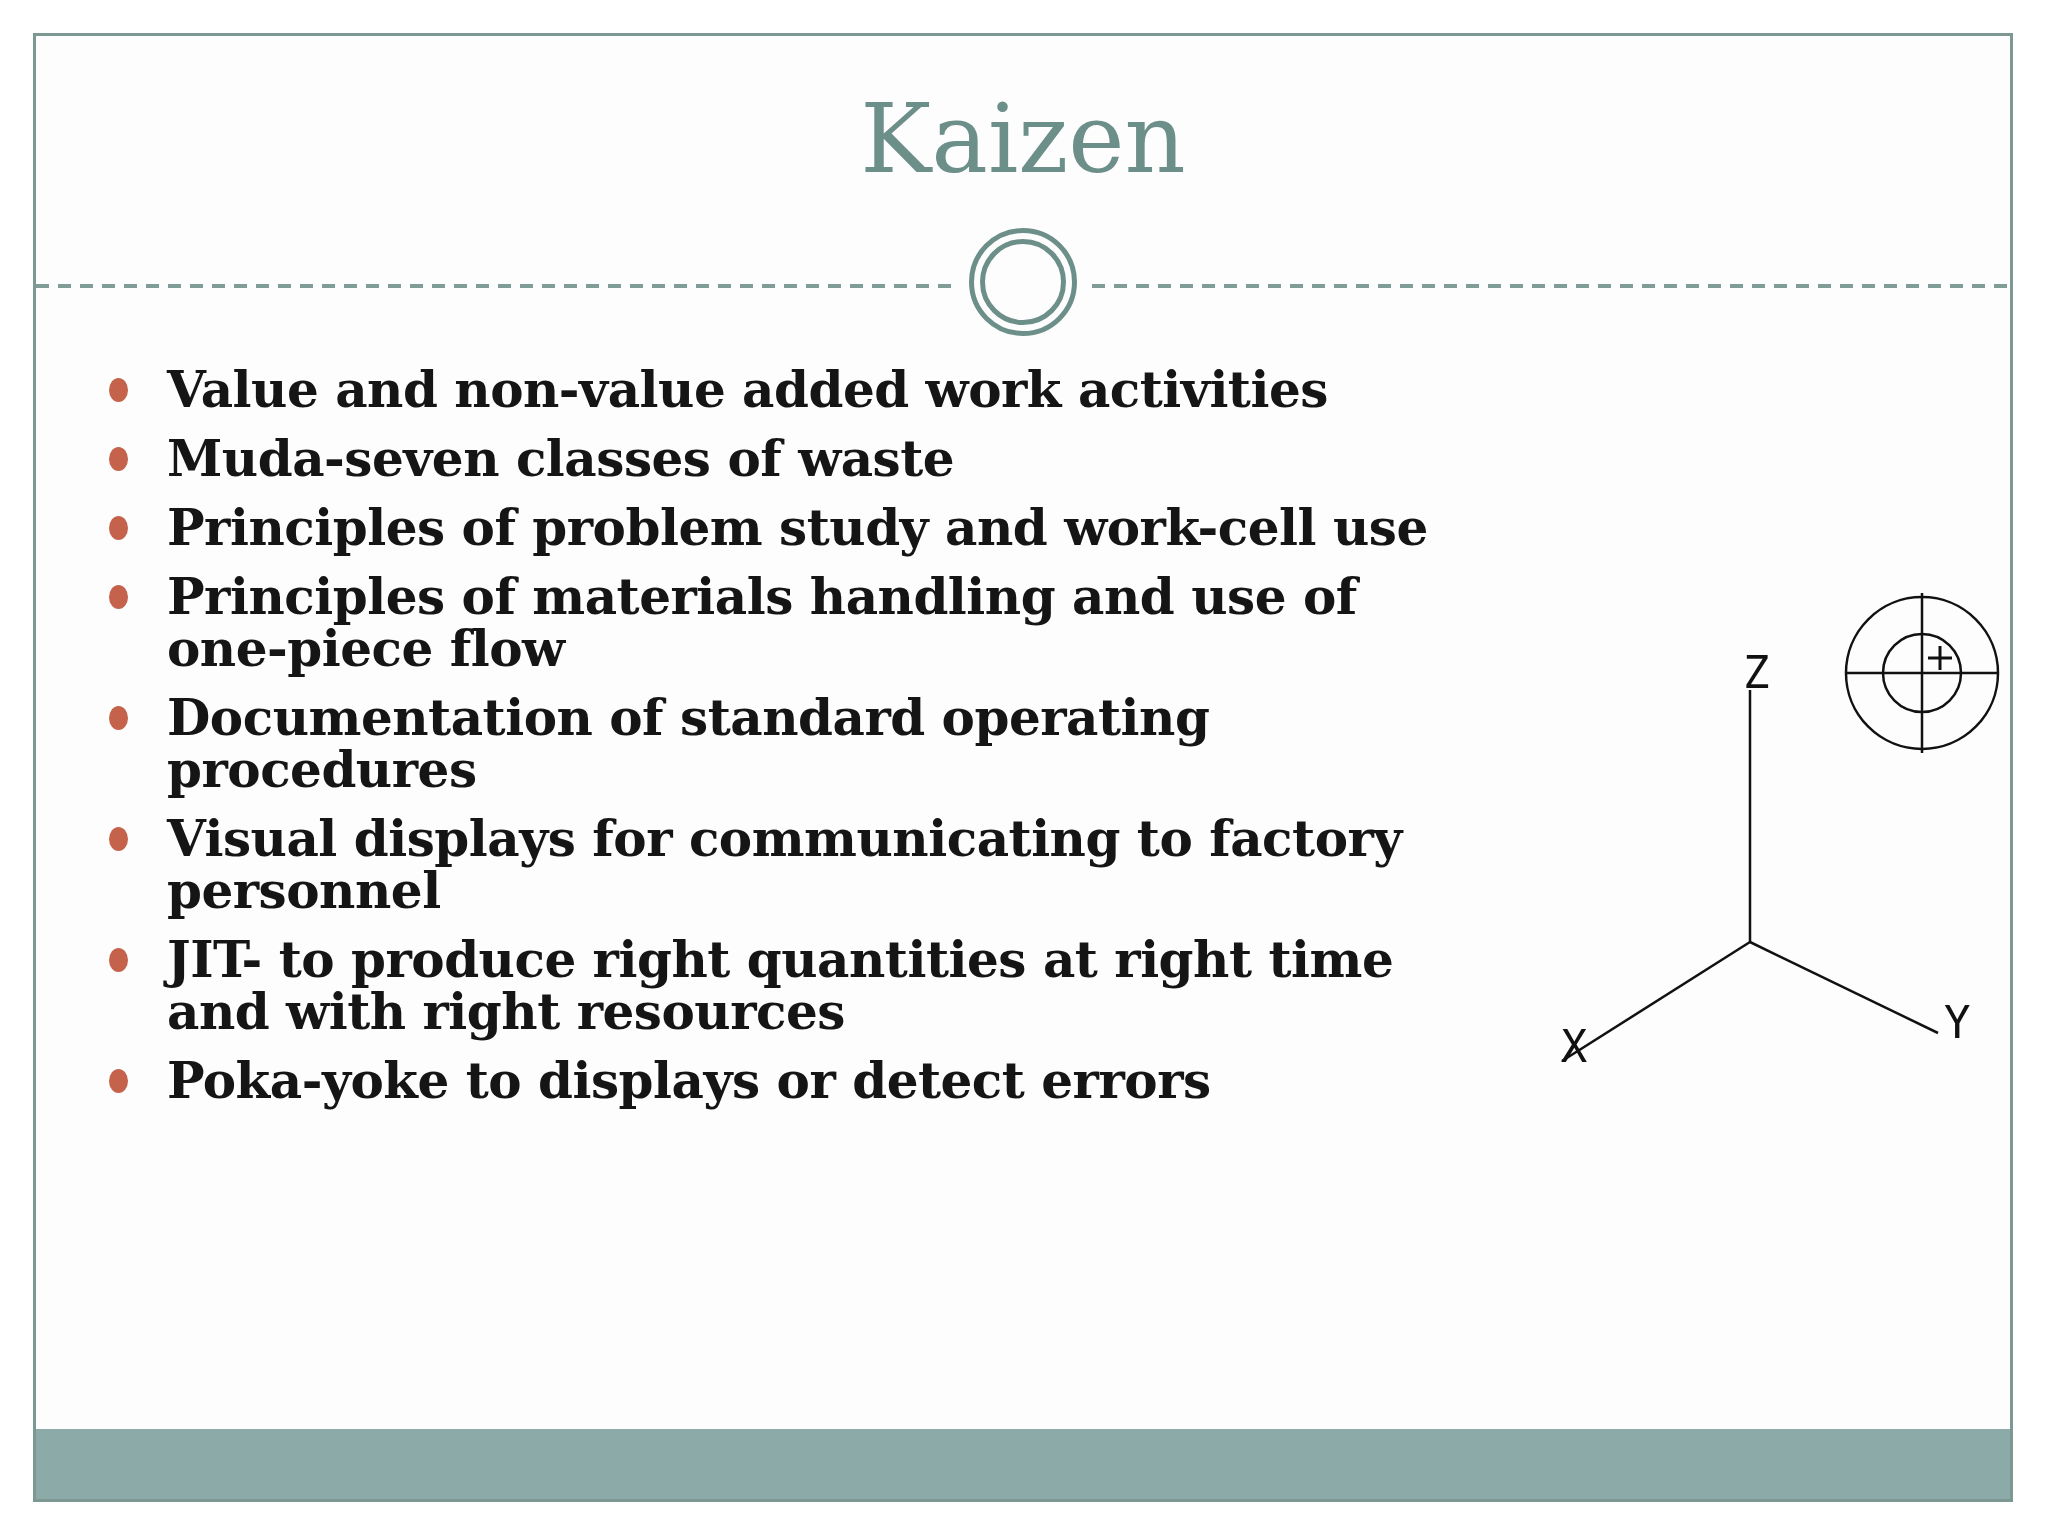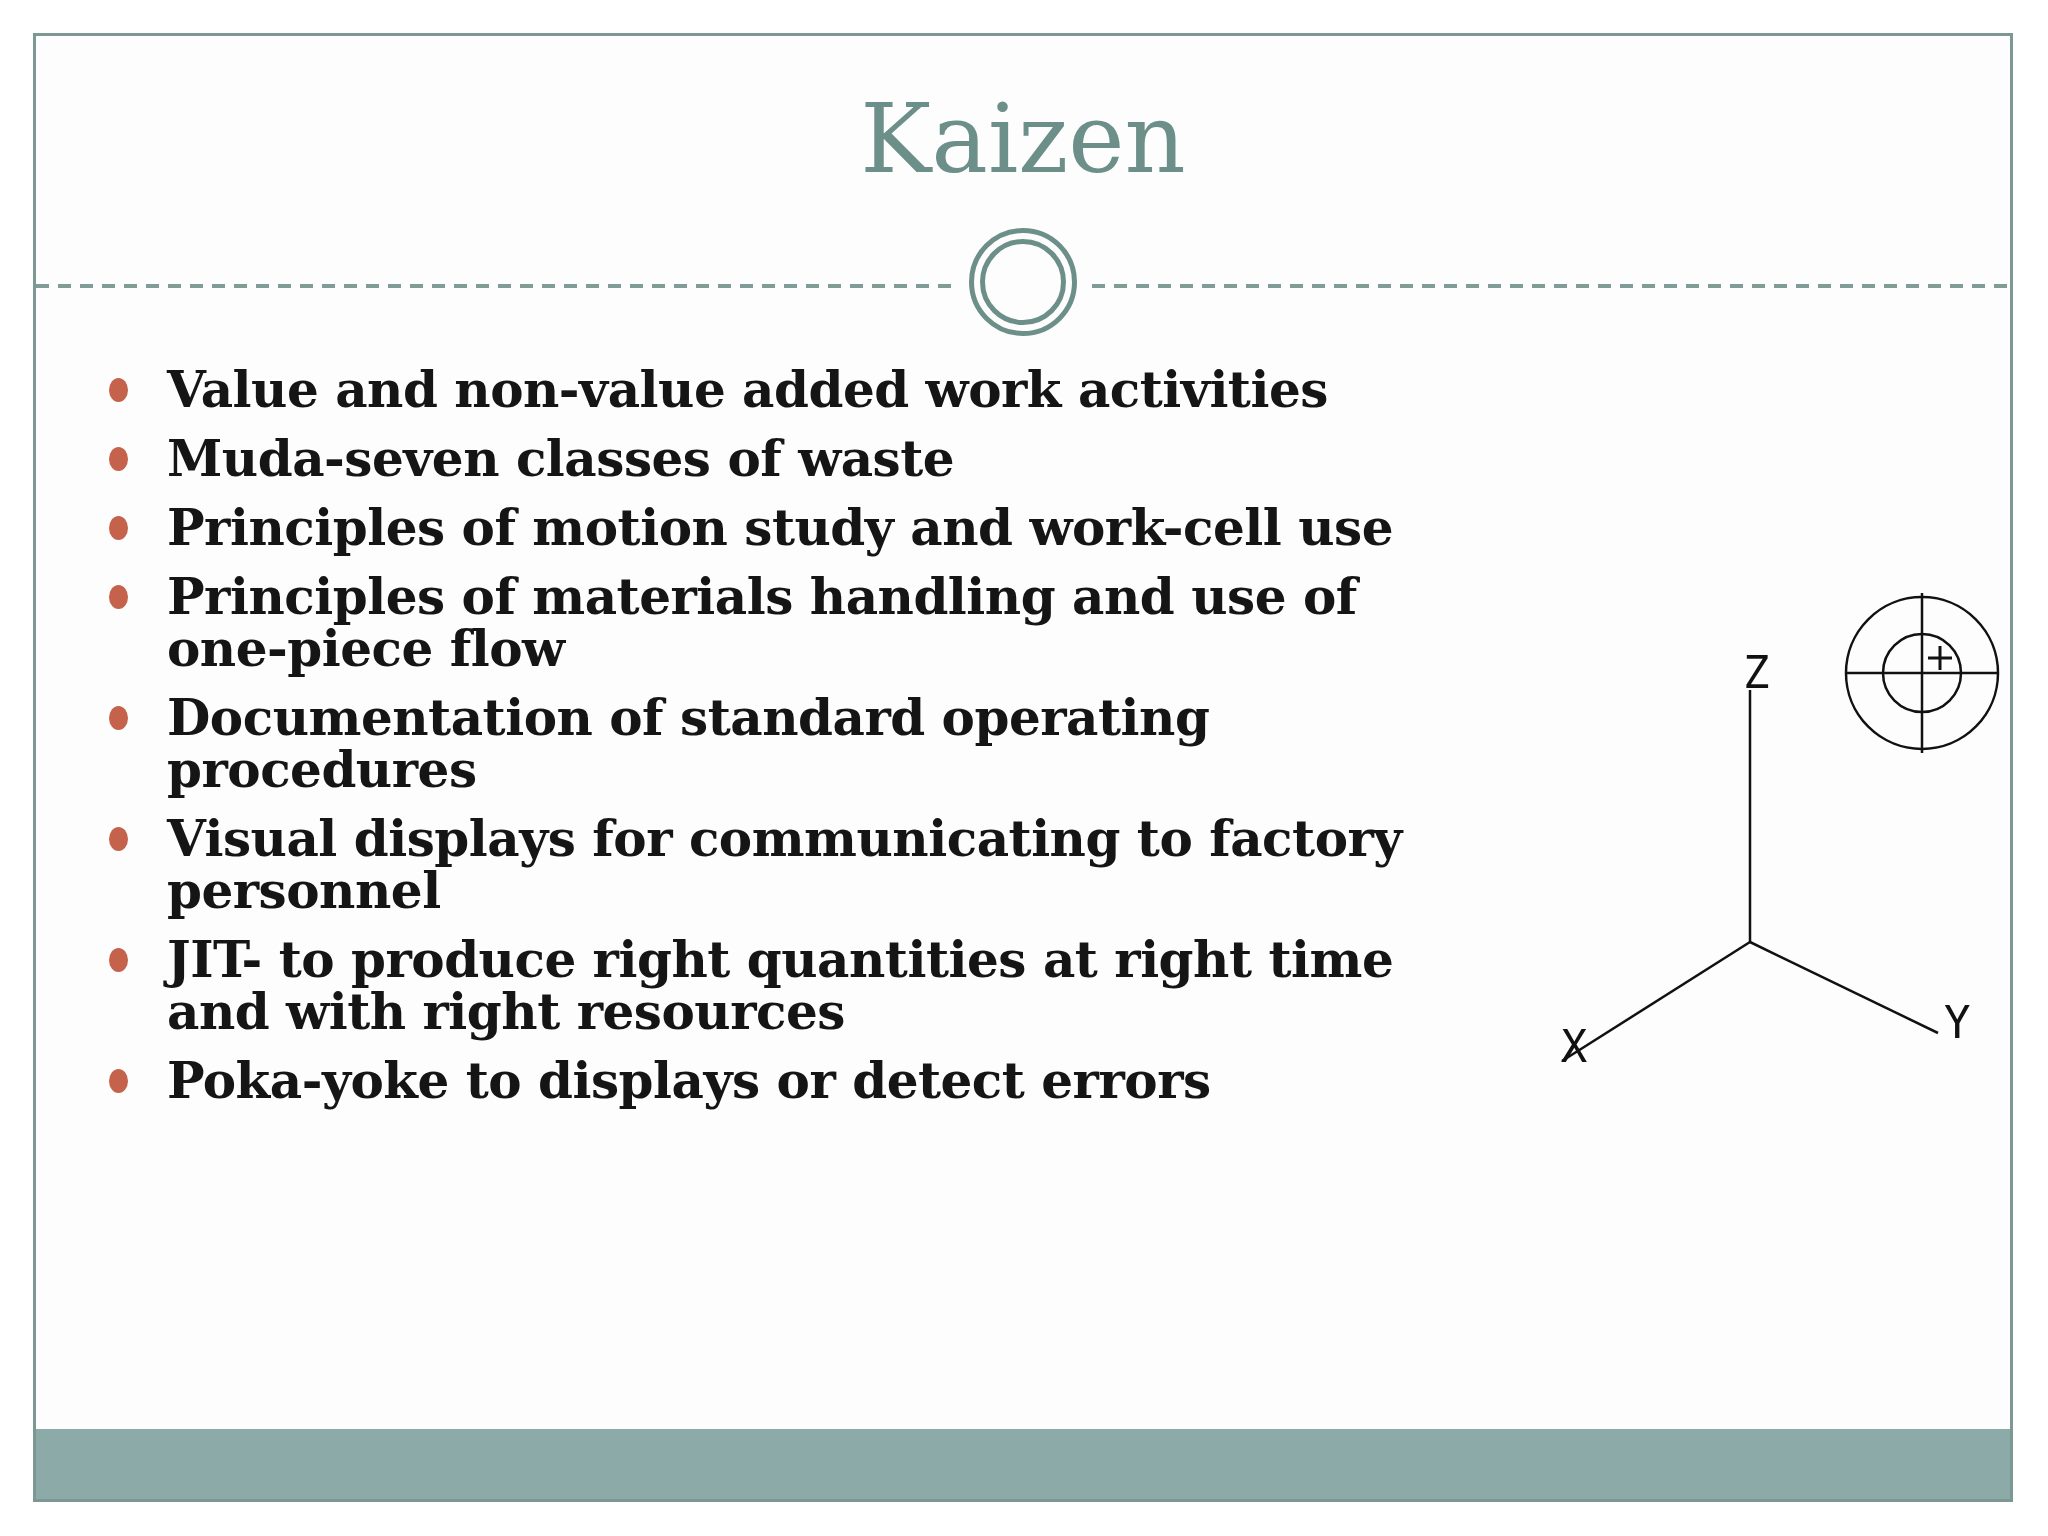--- a/index.html
+++ b/index.html
@@ -122,21 +122,21 @@
     <li>
       <span class="dot"></span>
       <span class="btext">Value and non-value added work activities</span>
     </li>
     <li>
       <span class="dot"></span>
       <span class="btext">Muda-seven classes of waste</span>
     </li>
     <li>
       <span class="dot"></span>
-      <span class="btext">Principles of motion study and work-cell use</span>
+      <span class="btext">Principles of problem study and work-cell use</span>
     </li>
     <li>
       <span class="dot"></span>
       <span class="btext">Principles of materials handling and use of
 one-piece flow</span>
     </li>
     <li>
       <span class="dot"></span>
       <span class="btext">Documentation of standard operating
 procedures</span>

